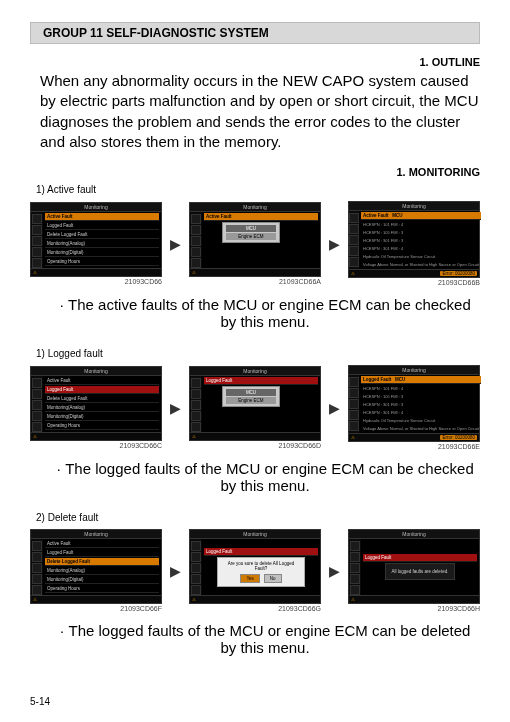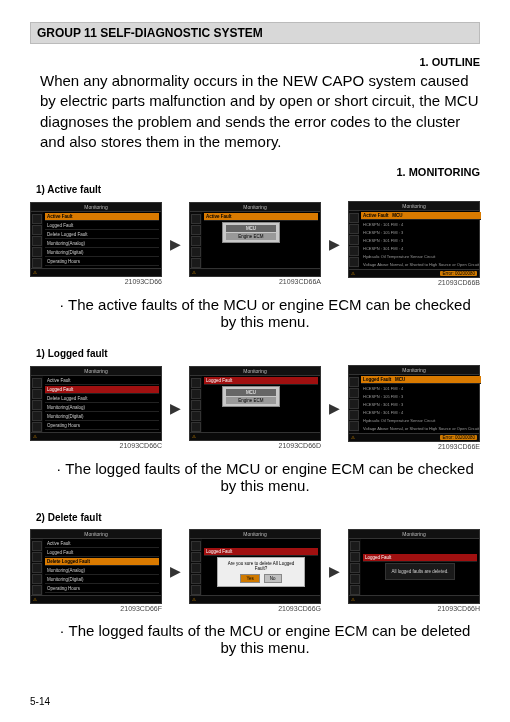--- a/index.html
+++ b/index.html
@@ -7,40 +7,39 @@
     padding: 22px 30px 40px 30px;
     font-family: Arial, Helvetica, sans-serif;
     font-size: 11px;
     color: #000;
     background: #fff;
     width: 450px;
   }
   .group-header {
     background: #d8d8d8;
     border: 1px solid #bbb;
-    padding: 3px 6px;
+    padding: 3px 12px;
     font-weight: bold;
     font-size: 12px;
     margin-bottom: 12px;
   }
   .section-h {
     font-weight: bold;
     font-size: 11px;
     margin: 8px 0 3px 0;
     text-align: right;
   }
   .outline-text {
     font-size: 15px;
     line-height: 1.35;
     margin: 0 0 14px 10px;
   }
   .sub-h {
     font-size: 10px;
     margin: 6px 0 6px 6px;
-    font-weight: bold;
   }
   .row {
     display: flex;
     align-items: center;
     justify-content: space-between;
     margin-bottom: 2px;
   }
   .arrow {
     font-size: 14px;
     color: #333;

